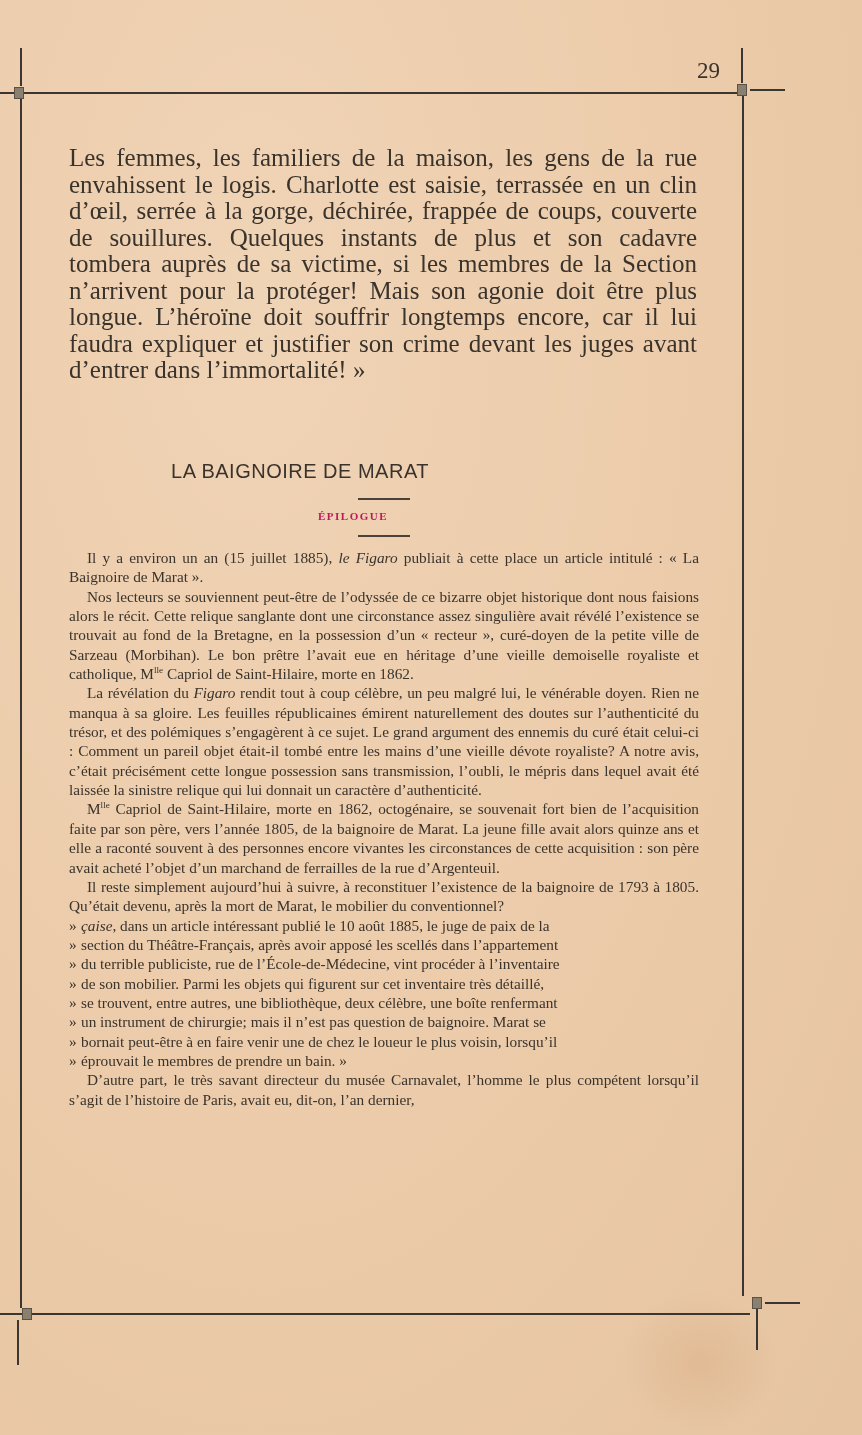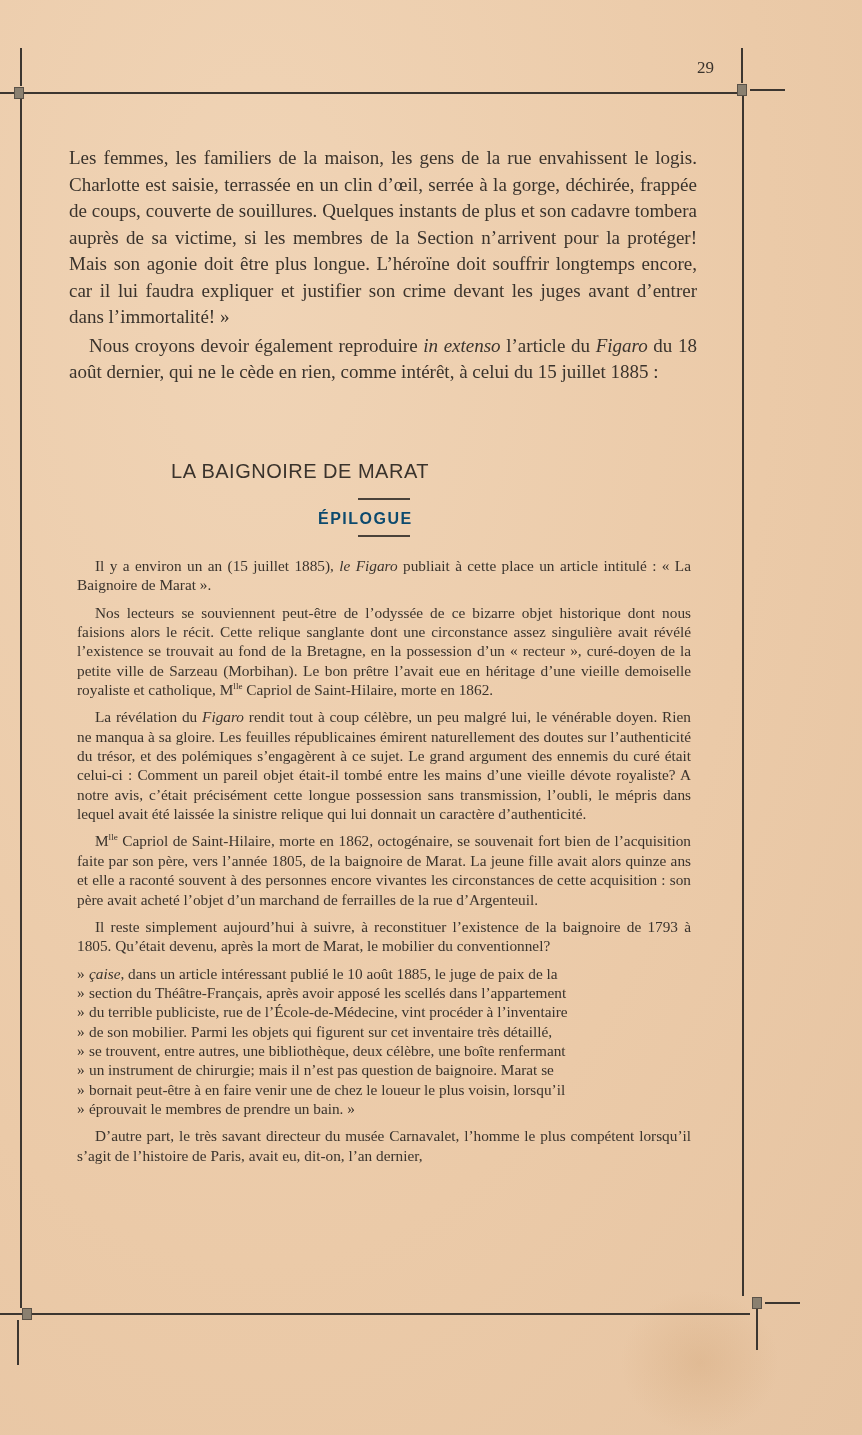--- a/index.html
+++ b/index.html
@@ -8,32 +8,32 @@
       background: #edcfb0;
       background-image: radial-gradient(ellipse at 30% 20%, #f0d4b6 0%, #ebcaa8 60%, #e6c4a2 100%);
       font-family: "Liberation Serif", "DejaVu Serif", serif;
       color: #3a332c;
     }
     .stain { position: absolute; left: 620px; top: 1290px; width: 160px; height: 145px;
       background: radial-gradient(ellipse, rgba(200,150,100,0.25), rgba(200,150,100,0) 70%); }
     .vline { position: absolute; width: 2px; background: #3c3630; }
     .hline { position: absolute; height: 2px; background: #3c3630; }
     .corner { position: absolute; width: 10px; height: 12px; background: #8a8070; border: 1px solid #5a5248; box-sizing: border-box; }
-    .page-number { position: absolute; left: 697px; top: 58px; font-size: 17px; }
+    .page-number { position: absolute; left: 697px; top: 58px; font-size: 23px; }
     .text { position: absolute; left: 69px; width: 628px; text-align: justify; }
-    .big p { margin: 0; font-size: 19px; line-height: 26.5px; }
+    .big p { margin: 0; font-size: 25px; line-height: 26.5px; }
     .big p.indent { text-indent: 20px; }
-    .small p { margin: 8px; font-size: 15.3px; line-height: 19.35px; text-indent: 18px; }
+    .small p { margin: 0; font-size: 15.3px; line-height: 19.35px; text-indent: 18px; }
     .small p.quote { text-indent: 0; padding-left: 0; }
     .quote-line { display: block; }
     .qm { display: inline-block; width: 12px; }
     .title { position: absolute; left: 0; width: 696px; top: 460px; text-align: center; font-family: "Liberation Sans", "DejaVu Sans", sans-serif; font-size: 20px; letter-spacing: 0.5px; color: #3a332c; }
     .title span { position: relative; left: -48px; }
     .rule { position: absolute; height: 2px; background: #4a423a; }
-    .subtitle { position: absolute; left: 318px; top: 510px; font-family: Liberation Sans, sans-serif; font-size: 16px; letter-spacing: 1.5px; font-weight: bold; color: #0c4a6e; }
+    .subtitle { position: absolute; left: 318px; top: 510px; font-family: Liberation Serif, serif; font-size: 11px; letter-spacing: 1.5px; font-weight: bold; color: #be185d; }
     em { font-style: italic; }
     sup { font-size: 60%; line-height: 0; }
   </style>
 </head>
 <body>
 
 <div class="stain"></div>
 
 <div class="vline" style="left:20px; top:48px; height:38px;"></div>
 <div class="vline" style="left:20px; top:98px; height:1210px;"></div>
@@ -47,21 +47,20 @@
 <div class="hline" style="left:765px; top:1302px; width:35px;"></div>
 <div class="corner" style="left:14px; top:87px;"></div>
 <div class="corner" style="left:737px; top:84px;"></div>
 <div class="corner" style="left:22px; top:1308px;"></div>
 <div class="corner" style="left:752px; top:1297px;"></div>
 
 <div class="page-number">29</div>
 
 <div class="text big" style="top:145px;">
   <p>Les femmes, les familiers de la maison, les gens de la rue envahissent le logis. Charlotte est saisie, terrassée en un clin d’œil, serrée à la gorge, déchirée, frappée de coups, couverte de souillures. Quelques instants de plus et son cadavre tombera auprès de sa victime, si les membres de la Section n’arrivent pour la protéger! Mais son agonie doit être plus longue. L’héroïne doit souffrir longtemps encore, car il lui faudra expliquer et justifier son crime devant les juges avant d’entrer dans l’immortalité! »</p>
-  <p class="indent" style="margin-top:2px;"><span>Nous croyons devoir également reproduire </span><em>in extenso</em><span> l’article du </span><em>Figaro</em><span> du 18 août dernier, qui ne le cède en rien, comme intérêt, à celui du 15 juillet 1885 :</span></p>
 </div>
 
 <div class="title"><span>LA BAIGNOIRE DE MARAT</span></div>
 <div class="rule" style="left:358px; top:498px; width:52px;"></div>
 <div class="subtitle">ÉPILOGUE</div>
 <div class="rule" style="left:358px; top:535px; width:52px;"></div>
 
 <div class="text small" style="top:548px; width:630px;">
   <p><span>Il y a environ un an (15 juillet 1885), </span><em>le Figaro</em><span> publiait à cette place un article intitulé : « La Baignoire de Marat ».</span></p>
   <p><span>Nos lecteurs se souviennent peut-être de l’odyssée de ce bizarre objet historique dont nous faisions alors le récit. Cette relique sanglante dont une circonstance assez singulière avait révélé l’existence se trouvait au fond de la Bretagne, en la possession d’un « recteur », curé-doyen de la petite ville de Sarzeau (Morbihan). Le bon prêtre l’avait eue en héritage d’une vieille demoiselle royaliste et catholique, M</span><sup>lle</sup><span> Capriol de Saint-Hilaire, morte en 1862.</span></p>

